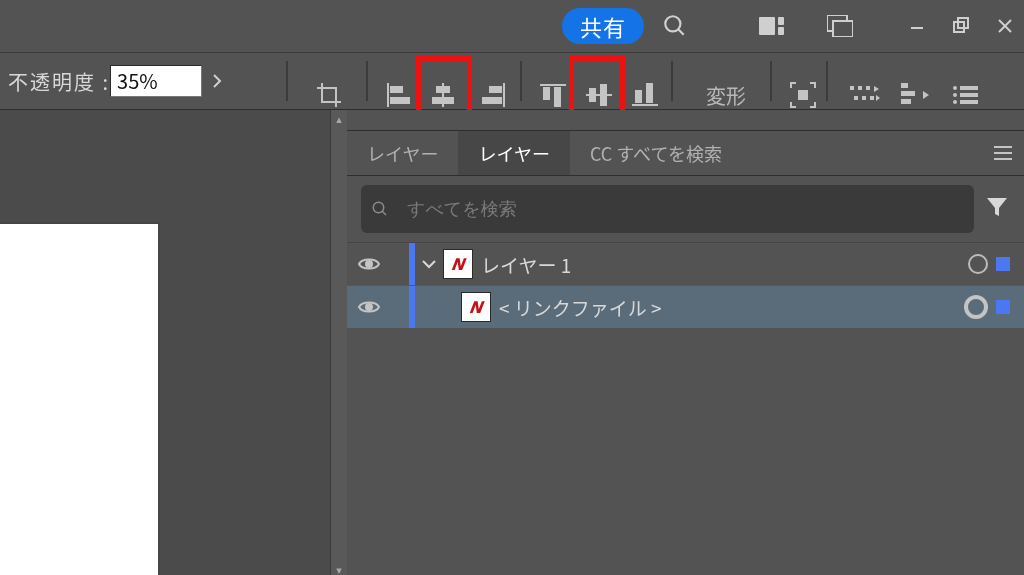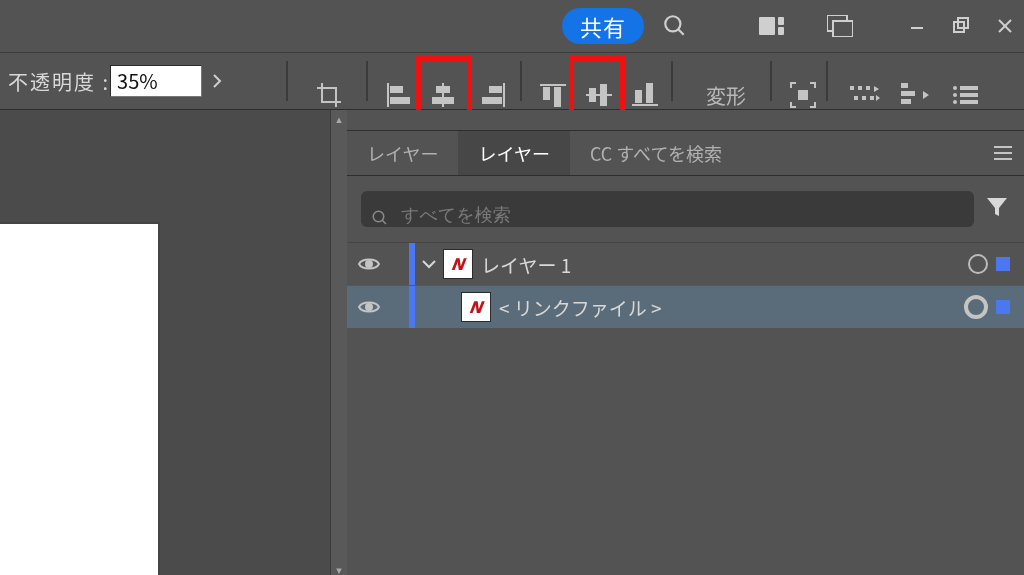--- a/index.html
+++ b/index.html
@@ -144,23 +144,23 @@
   .tab.active { background:#474747; color:#fff; }
   .tabs-menu { position:absolute; right:8px; width:26px; height:100%; display:flex; align-items:center; justify-content:center; color:#bcbcbc; }
   .tabs-menu svg{display:block;}
 
   .search-row {
     height:50px; background:#535353; padding:8px 14px;
     display:flex; align-items:center; gap:12px;
     border-bottom:1px solid #454545;
   }
   .search-inner {
-    flex:1; height:36px; background:#3a3a3a; border-radius:6px;
-    display:flex; align-items:flex-end; padding:0 10px; color:#999;
-    gap:10px;
+    flex:1; height:48px; background:#3a3a3a; border-radius:6px;
+    display:flex; align-items:center; padding:0 10px; color:#999;
+    gap:16px;
   }
   .search-inner input {
     background:none; border:none; outline:none; color:#ddd; font-size:18px; flex:1;
   }
   .search-inner input::placeholder { color:#7a7a7a; }
   .filter-icon { width:24px; color:#d8d8d8; }
 
   .layers {
     flex:1; min-height:0; background:#535353;
   }

